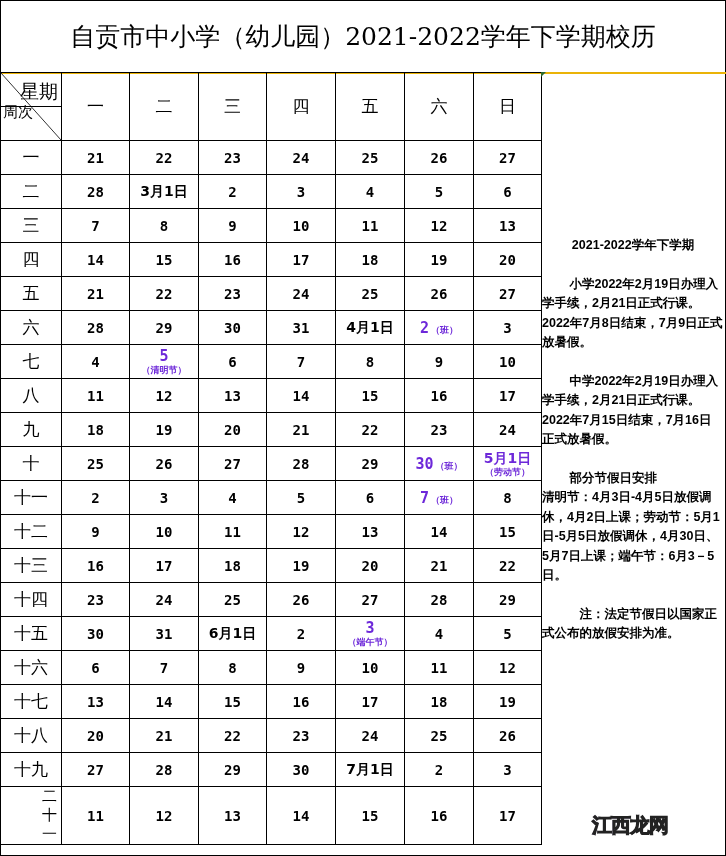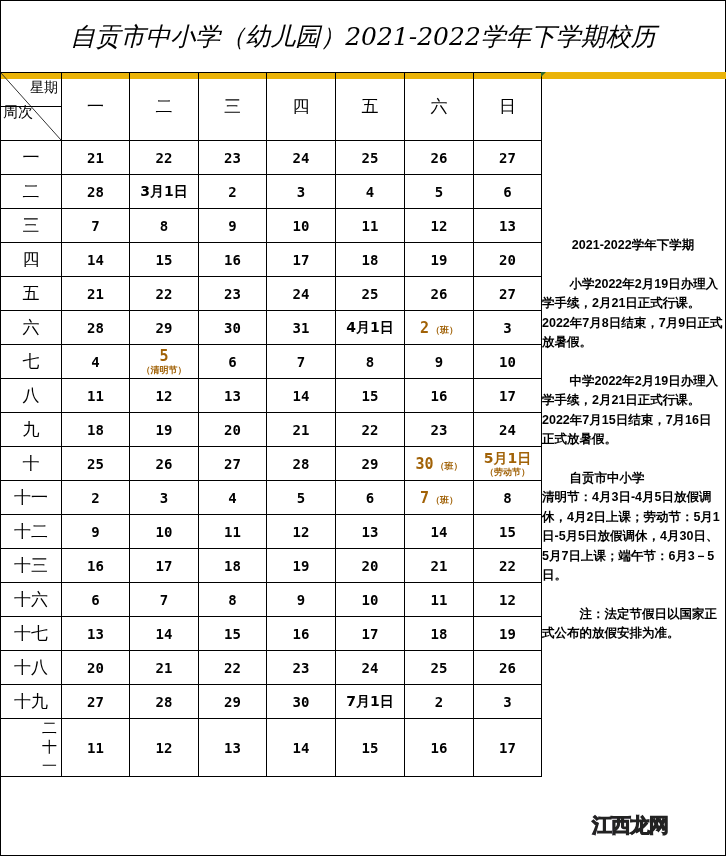--- a/index.html
+++ b/index.html
@@ -1,34 +1,34 @@
 <!DOCTYPE html>
 <html><head>
   <meta charset="utf-8">
   <style>
     html, body { margin: 0; padding: 0; background: #ffffff; }
     body { width: 726px; height: 856px; position: relative; overflow: hidden;
            font-family: "DejaVu Serif", "Liberation Serif", serif; color: #000; }
     .frame { position: absolute; left: 0; top: 0; width: 724px; height: 854px;
              border: 1px solid #000; box-sizing: content-box; }
     .title { position: absolute; left: 0; top: 0; width: 726px; height: 72px;
-             border-bottom: 7px solid #eab308; display: flex; align-items: center; justify-content: center;
-             font-family: "DejaVu Serif", serif; font-size: 25px; letter-spacing: 0px; font-style: italic; }
+             border-bottom: 2px solid #eab308; display: flex; align-items: center; justify-content: center;
+             font-family: "DejaVu Serif", serif; font-size: 25px; letter-spacing: 0px; }
     table.cal { position: absolute; left: 0; top: 72px; border-collapse: collapse; table-layout: fixed; }
     table.cal td { border: 1px solid #000; text-align: center; vertical-align: middle; padding: 0;
                    font-family: "DejaVu Sans Mono", "Liberation Mono", monospace; font-weight: bold; font-size: 14px; }
     table.cal td.wk { font-family: "DejaVu Serif", serif; font-weight: normal; font-size: 17px; }
     table.cal td.hd { font-family: "DejaVu Serif", serif; font-weight: normal; font-size: 17px; height: 67px; }
     table.cal tr.row td { height: 33px; }
     .corner { position: relative; width: 60px; height: 67px; }
     .corner svg { position: absolute; left: 0; top: 0; }
-    .corner .c-top { position: absolute; right: 3px; top: 6px; font-size: 14px; font-family: "DejaVu Serif", serif; }
+    .corner .c-top { position: absolute; right: 3px; top: 6px; font-size: 19px; font-family: "DejaVu Serif", serif; }
     .corner .c-bot { position: absolute; left: 2px; bottom: 18px; font-size: 15px; font-family: "DejaVu Serif", serif; }
     .corner .c-mid { position: absolute; left: 0; top: 33px; width: 60px; border-top: 1px solid #000; }
-    .red { color: #a16207; }
+    .red { color: #6d28d9; }
     .sub { display: block; font-size: 9px; line-height: 10px; margin-top: 1px; }
     .big { font-size: 15px; line-height: 16px; display: block; }
     .tag { font-size: 9px; margin-left: 2px; }
     .datefull { font-family: "DejaVu Sans", sans-serif; font-weight: bold; font-size: 14px; }
     .notes { position: absolute; left: 542px; top: 236px; width: 182px;
              font-family: Liberation Sans, sans-serif; font-weight: bold; font-size: 12.5px; line-height: 19.5px; }
     .notes p { margin: 0 0 19px 0; }
     .notes .ntitle { text-align: center; margin-bottom: 19px; }
     .indent { display: inline-block; width: 2.2em; }
     .watermark { position: absolute; left: 592px; top: 812px; font-family: "DejaVu Sans", sans-serif;
@@ -206,20 +206,43 @@
         <td class="wk">十三</td>
         <td><span>16</span></td>
         <td><span>17</span></td>
         <td><span>18</span></td>
         <td><span>19</span></td>
         <td><span>20</span></td>
         <td><span>21</span></td>
         <td><span>22</span></td>
       </tr>
       <tr class="row">
+        <td class="wk">十四</td>
+        <td><span>23</span></td>
+        <td><span>24</span></td>
+        <td><span>25</span></td>
+        <td><span>26</span></td>
+        <td><span>27</span></td>
+        <td><span>28</span></td>
+        <td><span>29</span></td>
+      </tr>
+      <tr class="row">
+        <td class="wk">十五</td>
+        <td><span>30</span></td>
+        <td><span>31</span></td>
+        <td><span class="datefull">6月1日</span></td>
+        <td><span>2</span></td>
+        <td class="red">
+          <span class="big">3</span>
+          <span class="sub">（端午节）</span>
+        </td>
+        <td><span>4</span></td>
+        <td><span>5</span></td>
+      </tr>
+      <tr class="row">
         <td class="wk">十六</td>
         <td><span>6</span></td>
         <td><span>7</span></td>
         <td><span>8</span></td>
         <td><span>9</span></td>
         <td><span>10</span></td>
         <td><span>11</span></td>
         <td><span>12</span></td>
       </tr>
       <tr class="row">
@@ -264,19 +287,19 @@
       </tr>
     </tbody>
 </table>
 
 <div class="corner-mark"></div>
 
 <div class="notes">
   <p class="ntitle">2021-2022学年下学期</p>
   <p><span class="indent"></span><span>小学2022年2月19日办理入学手续，2月21日正式行课。2022年7月8日结束，7月9日正式放暑假。</span></p>
   <p><span class="indent"></span><span>中学2022年2月19日办理入学手续，2月21日正式行课。2022年7月15日结束，7月16日正式放暑假。</span></p>
-  <p style="margin-bottom:19px"><span class="indent"></span><span>自贡市中小学</span><br><span>清明节：4月3日-4月5日放假调休，4月2日上课；劳动节：5月1日-5月5日放假调休，4月30日、5月7日上课；端午节：6月3－5日。</span></p>
+  <p style="margin-bottom:19px"><span class="indent"></span><span>部分节假日安排</span><br><span>清明节：4月3日-4月5日放假调休，4月2日上课；劳动节：5月1日-5月5日放假调休，4月30日、5月7日上课；端午节：6月3－5日。</span></p>
   <p><span class="indent" style="width:3em"></span><span>注：法定节假日以国家正式公布的放假安排为准。</span></p>
 </div>
 
 <div class="watermark">
   <span class="w1">江西</span><span class="w2">龙网</span>
 </div>
 
 </body></html>

